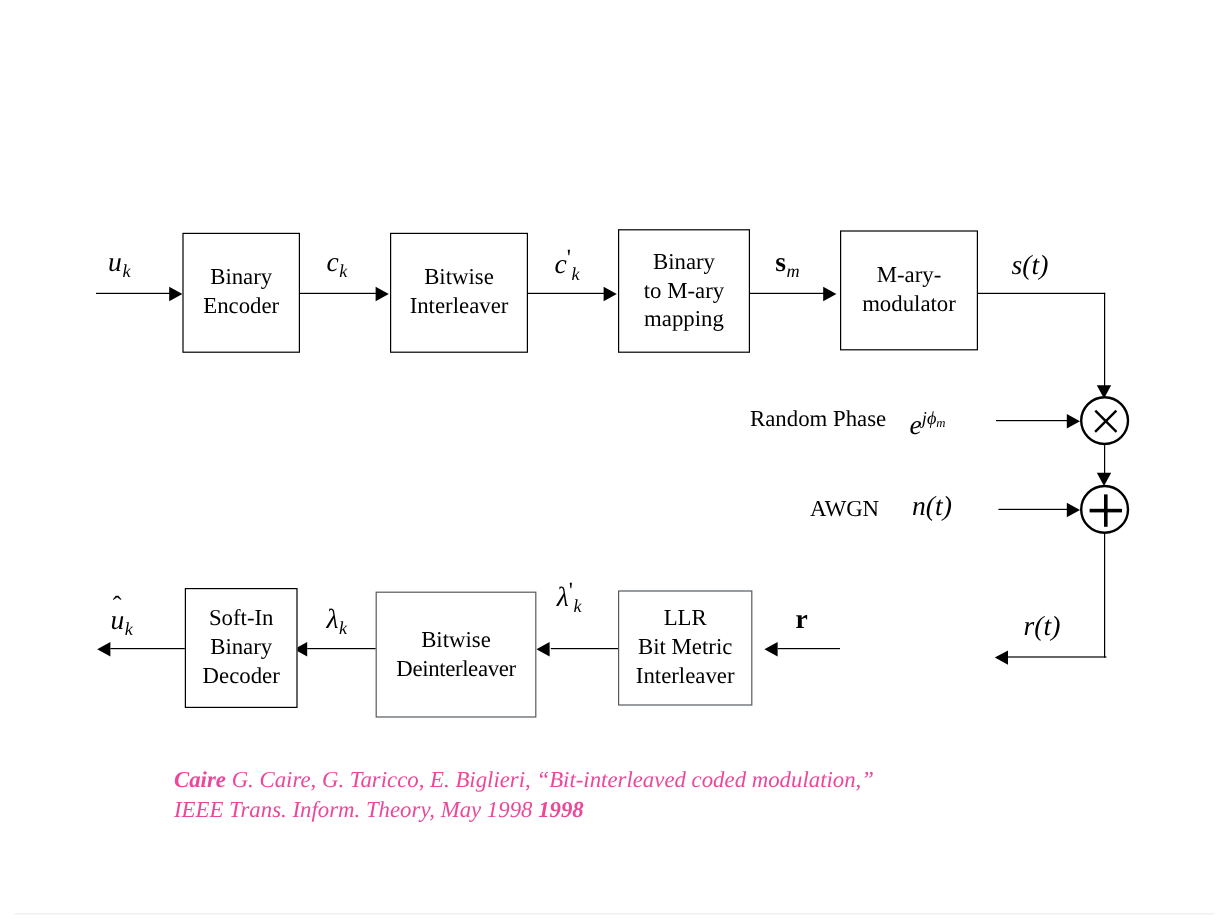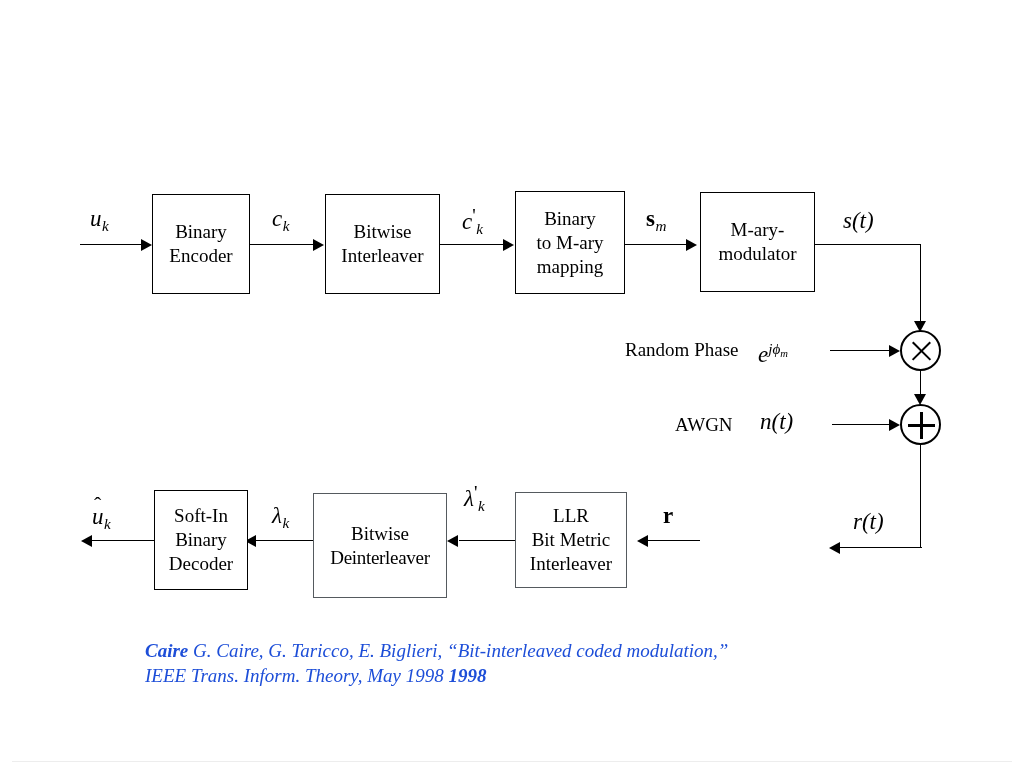--- a/index.html
+++ b/index.html
@@ -144,21 +144,21 @@
     position: absolute;
     background: #000;
   }
 
   
   .citation {
     position: absolute;
     left: 145px;
     top: 638px;
     width: 800px;
-    color: #1d4ed8;
+    color: #ec4899;
     font-family: "Liberation Serif", "DejaVu Serif", serif;
     font-style: italic;
     font-size: 19px;
     line-height: 25px;
   }
   .citation b { font-weight: bold; }
 
   .footer-rule {
     position: absolute;
     left: 12px;

